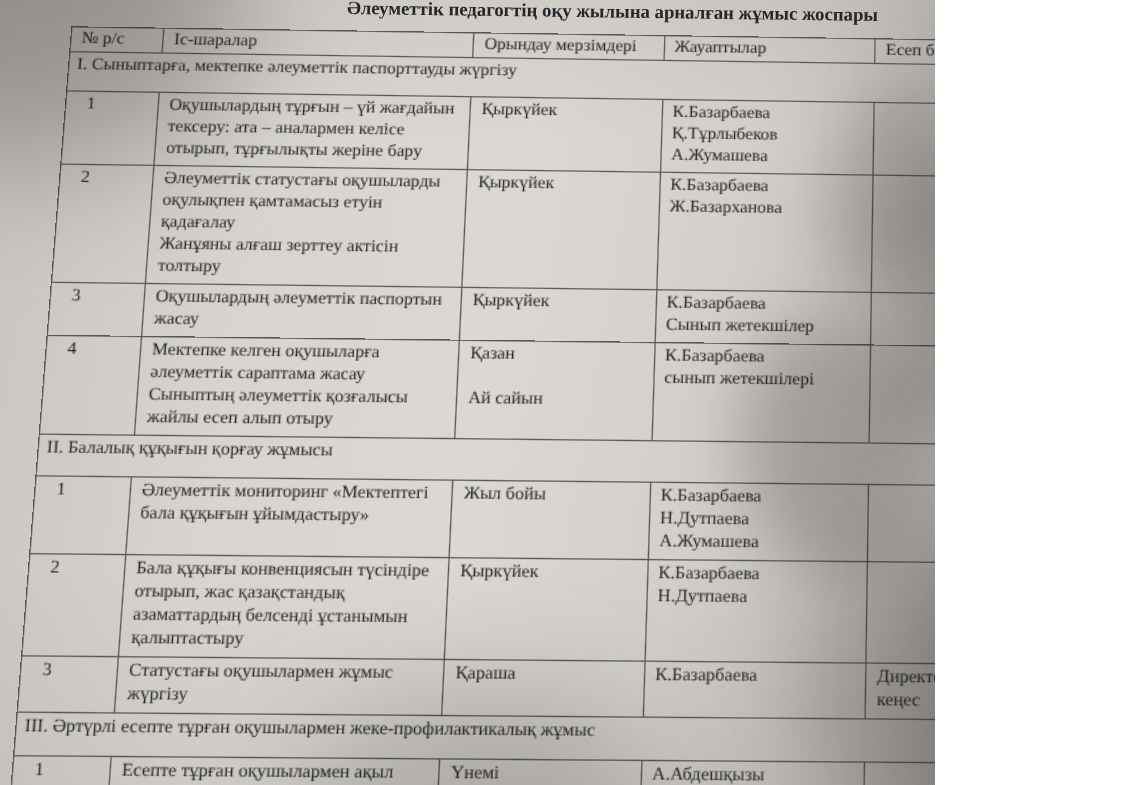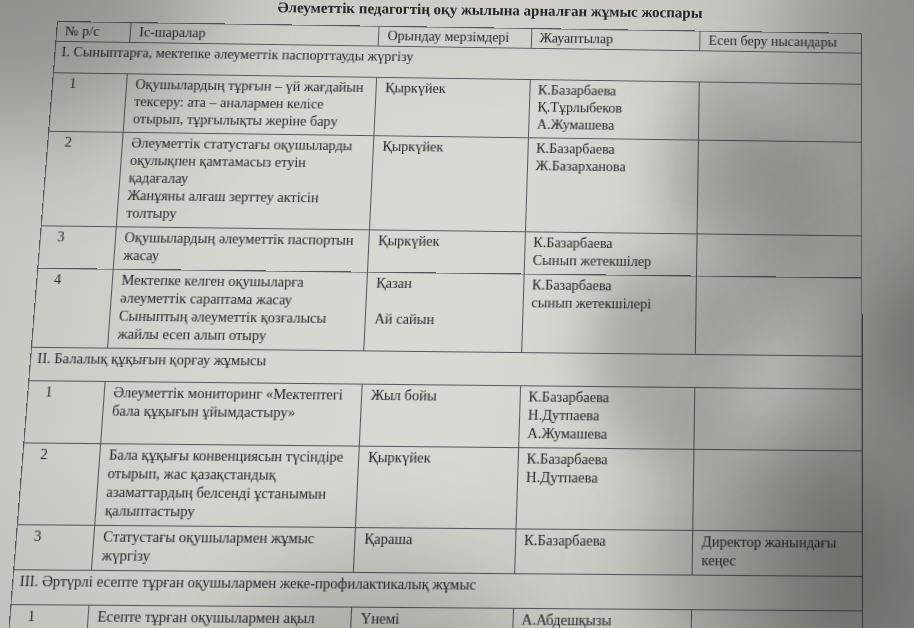--- a/index.html
+++ b/index.html
@@ -1,21 +1,21 @@
 <!DOCTYPE html>
 <html style="--ink: #26262a; --border: #55555a;"><head>
 <meta charset="utf-8">
 <style>
   html,body{margin:0;padding:0;}
   body{
     width:914px;height:628px;overflow:hidden;
     font-family:"Liberation Serif","DejaVu Serif",serif;
   }
   .photo{
-    position:relative;width:914px;height:628px;overflow:hidden;
+    position:relative;width:748px;height:628px;overflow:hidden;
     background:linear-gradient(100deg,#c7c4c0 0%,#d8d5d0 28%,#dbd8d3 52%,#d3d0cb 72%,#c2bfbb 90%,#b5b2af 100%);
   }
   .photo::after{ 
     content:"";position:absolute;inset:0;z-index:1;pointer-events:none;
     background:linear-gradient(to bottom,rgba(60,58,56,0.07),rgba(0,0,0,0) 18%,rgba(0,0,0,0) 72%,rgba(80,78,76,0.08));
   }
   .doc-title{
     position:absolute;left:90px;top:2px;width:800px;z-index:2;
     text-align:center;font-weight:bold;font-size:15px;color:var(--ink,#26262a);
     transform:rotate(0.75deg);

